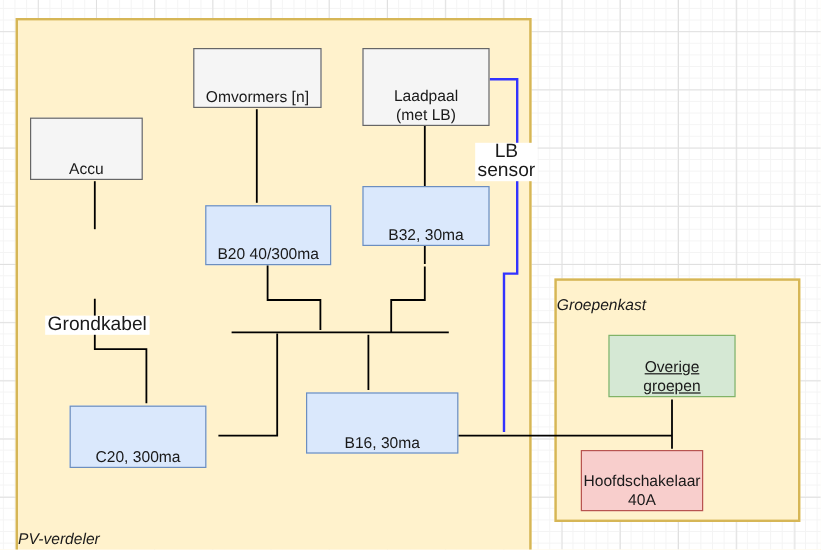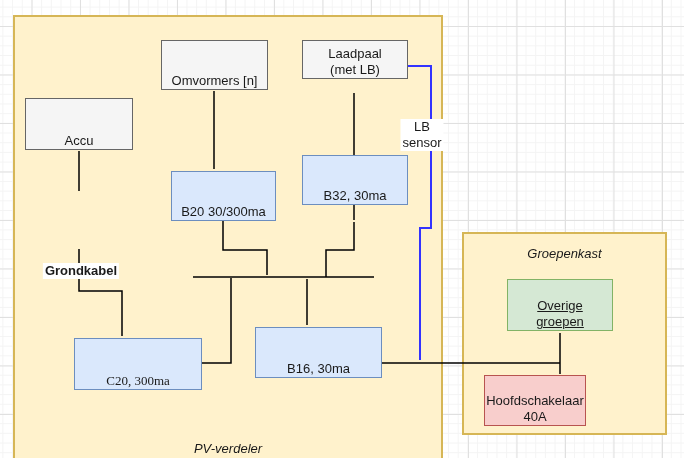--- a/index.html
+++ b/index.html
@@ -27,41 +27,41 @@
       linear-gradient(90deg, var(--grid-minor) 1px, transparent 1px);
     background-size:48.5px 48.5px,48.5px 48.5px,9.7px 9.7px,9.7px 9.7px;
     background-position:31.5px 26px,31.5px 26px,2.4px 6.6px,2.4px 6.6px;
   }
   .container-box{
     position:absolute;z-index:1;
     background:var(--container-fill);
     border:2px solid var(--container-border);
   }
   .container-title{
-    position:absolute;left:0;right:0;text-align:center;
+    position:absolute;left:0;right:0;text-align:left;
     font-style:italic;font-size:13px;color:var(--text);
   }
   .edges{position:absolute;left:0;top:0;z-index:2;pointer-events:none;}
   .edges path{fill:none;}
   .edge{stroke:var(--edge-black);stroke-width:1.5;}
   .edge-blue{stroke:var(--edge-blue);stroke-width:2;}
   .mk{fill:var(--edge-black);stroke:none;}
   .mkb{fill:var(--edge-blue);stroke:none;}
   .node{
     position:absolute;z-index:3;display:flex;align-items:flex-end;justify-content:center;
     text-align:center;font-size:13px;line-height:16px;color:var(--text);
     white-space:pre-line;border:1px solid;
   }
   .grey {background:var(--grey-fill); border-color:var(--grey-border);}
   .blue {background:var(--blue-fill); border-color:var(--blue-border);}
   .green{background:var(--green-fill);border-color:var(--green-border);text-decoration:underline;}
   .red  {background:var(--red-fill);  border-color:var(--red-border);}
   .edge-label{
     position:absolute;z-index:4;transform:translate(-50%,-50%);
-    background:#ffffff;padding:0 2px;font-size:13px;line-height:16px;
+    background:#ffffff;padding:0 2px;font-size:16px;line-height:16px;
     color:var(--text);text-align:center;white-space:pre-line;
   }
 </style>
 </head>
 <body>
 
 <div class="canvas">
 
   <div class="container-box" style="left:13px;top:15px;width:430px;height:453px;">
     <div class="container-title" style="bottom:10px;">PV-verdeler</div>
@@ -91,58 +91,58 @@
     <path class="edge" d="M223,221 V250 H267 V275" marker-end="url(#ae)"></path>
     <path class="edge" d="M326,277 V250 H354 V222" marker-end="url(#ae)"></path>
     <path class="edge" d="M307,279 V325" marker-start="url(#as)" marker-end="url(#ae)"></path>
     <path class="edge" d="M231,278 V363 H182" marker-start="url(#as)" marker-end="url(#ae)"></path>
     <path class="edge" d="M79,249 V291 H122 V336" marker-start="url(#as)" marker-end="url(#ae)"></path>
     <path class="edge" d="M560,374 V333" marker-end="url(#ae)"></path>
     <path class="edge" d="M560,363 H362" marker-end="url(#ae)"></path>
     <path class="edge-blue" d="M408,66 H431 V228 H420 V360" marker-end="url(#aeb)"></path>
   </svg>
 
-  <div class="node grey" style="left:25px;top:98px;width:108px;height:52px;">
+  <div class="node grey" style="left:25px;top:98px;width:94px;height:52px;">
     <span>Accu</span>
   </div>
 
   <div class="node grey" style="left:161px;top:40px;width:107px;height:50px;">
     <span>Omvormers [n]</span>
   </div>
 
-  <div class="node grey" style="left:302px;top:40px;width:106px;height:39px;">
+  <div class="node grey" style="left:302px;top:40px;width:106px;height:65px;">
     <span>Laadpaal
 (met LB)</span>
   </div>
 
 
   <div class="node blue" style="left:171px;top:171px;width:105px;height:50px;">
-    <span>B20 30/300ma</span>
+    <span>B20 40/300ma</span>
   </div>
 
   <div class="node blue" style="left:302px;top:155px;width:106px;height:50px;">
     <span>B32, 30ma</span>
   </div>
 
-  <div class="node blue" style="left:74px;top:338px;width:128px;height:52px;font-family:Liberation Serif, serif;">
+  <div class="node blue" style="left:58px;top:338px;width:114px;height:52px;">
     <span>C20, 300ma</span>
   </div>
 
   <div class="node blue" style="left:255px;top:327px;width:127px;height:51px;">
     <span>B16, 30ma</span>
   </div>
 
   <div class="node green" style="left:507px;top:279px;width:106px;height:52px;">
     <span>Overige
 groepen</span>
   </div>
 
   <div class="node red" style="left:484px;top:375px;width:102px;height:51px;">
     <span>Hoofdschakelaar
 40A</span>
   </div>
 
-  <div class="edge-label" style="left:81px;top:271px;font-weight:bold;">Grondkabel</div>
+  <div class="edge-label" style="left:81px;top:271px;">Grondkabel</div>
 
   <div class="edge-label" style="left:422px;top:135px;">LB
 sensor</div>
 
 </div>
 
 </body></html>

